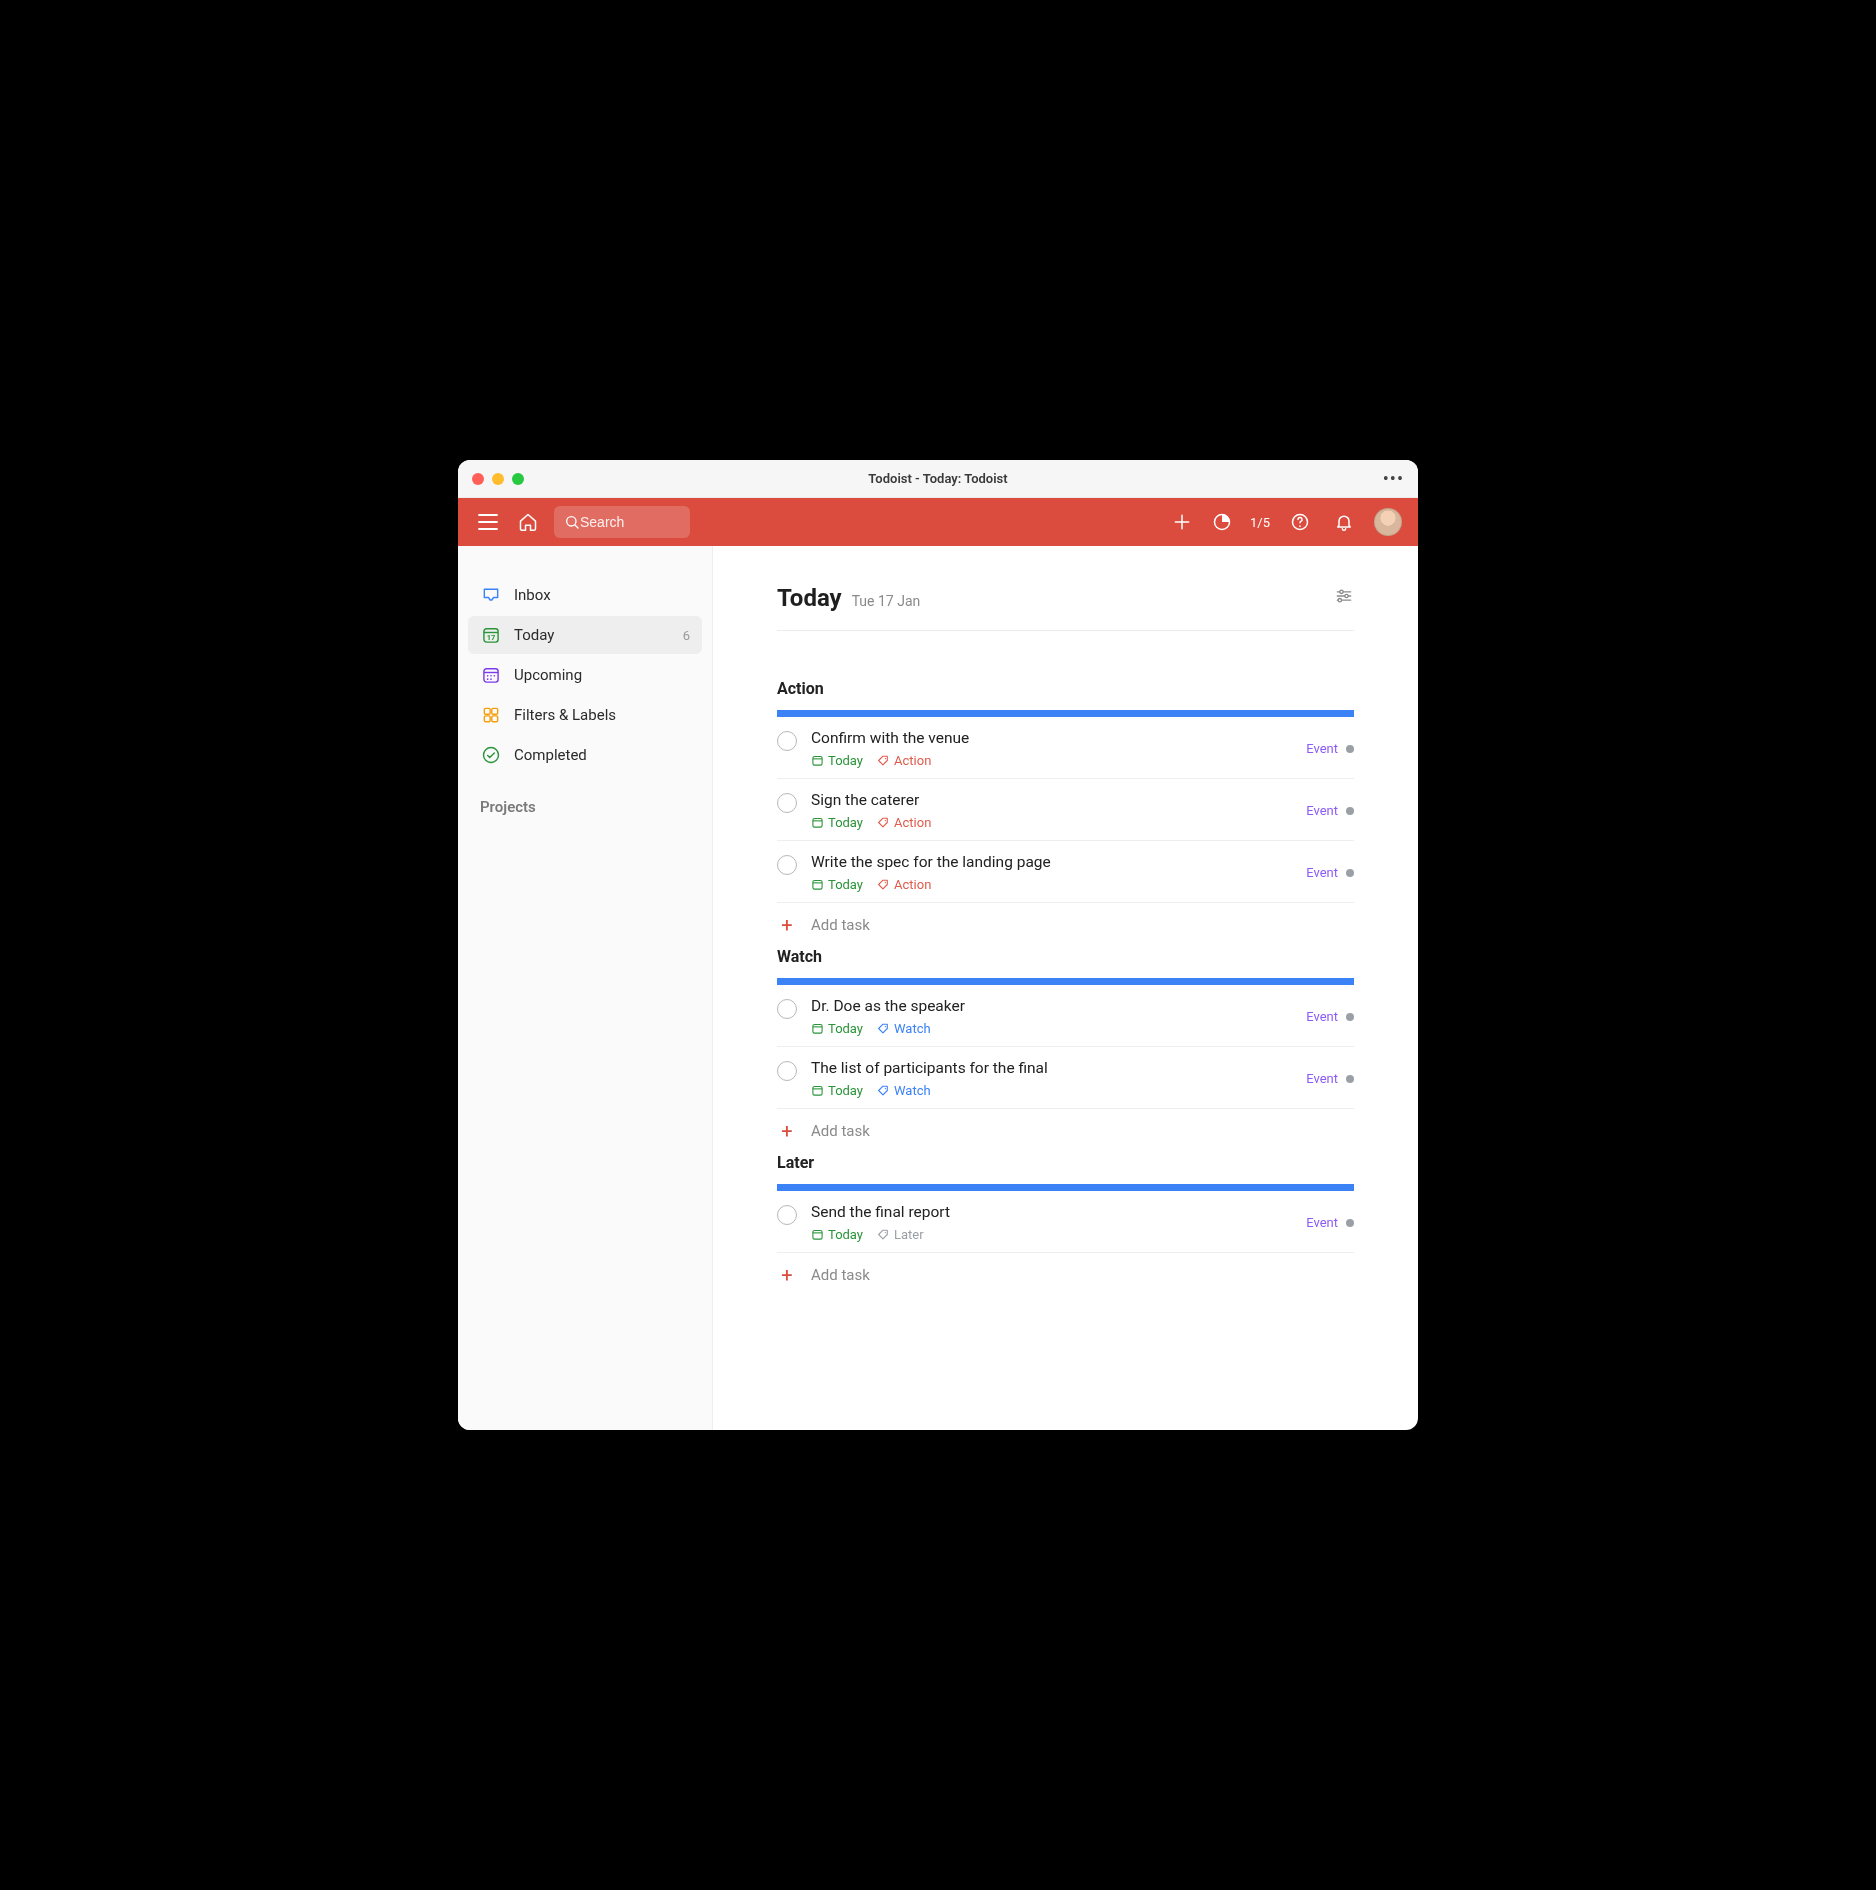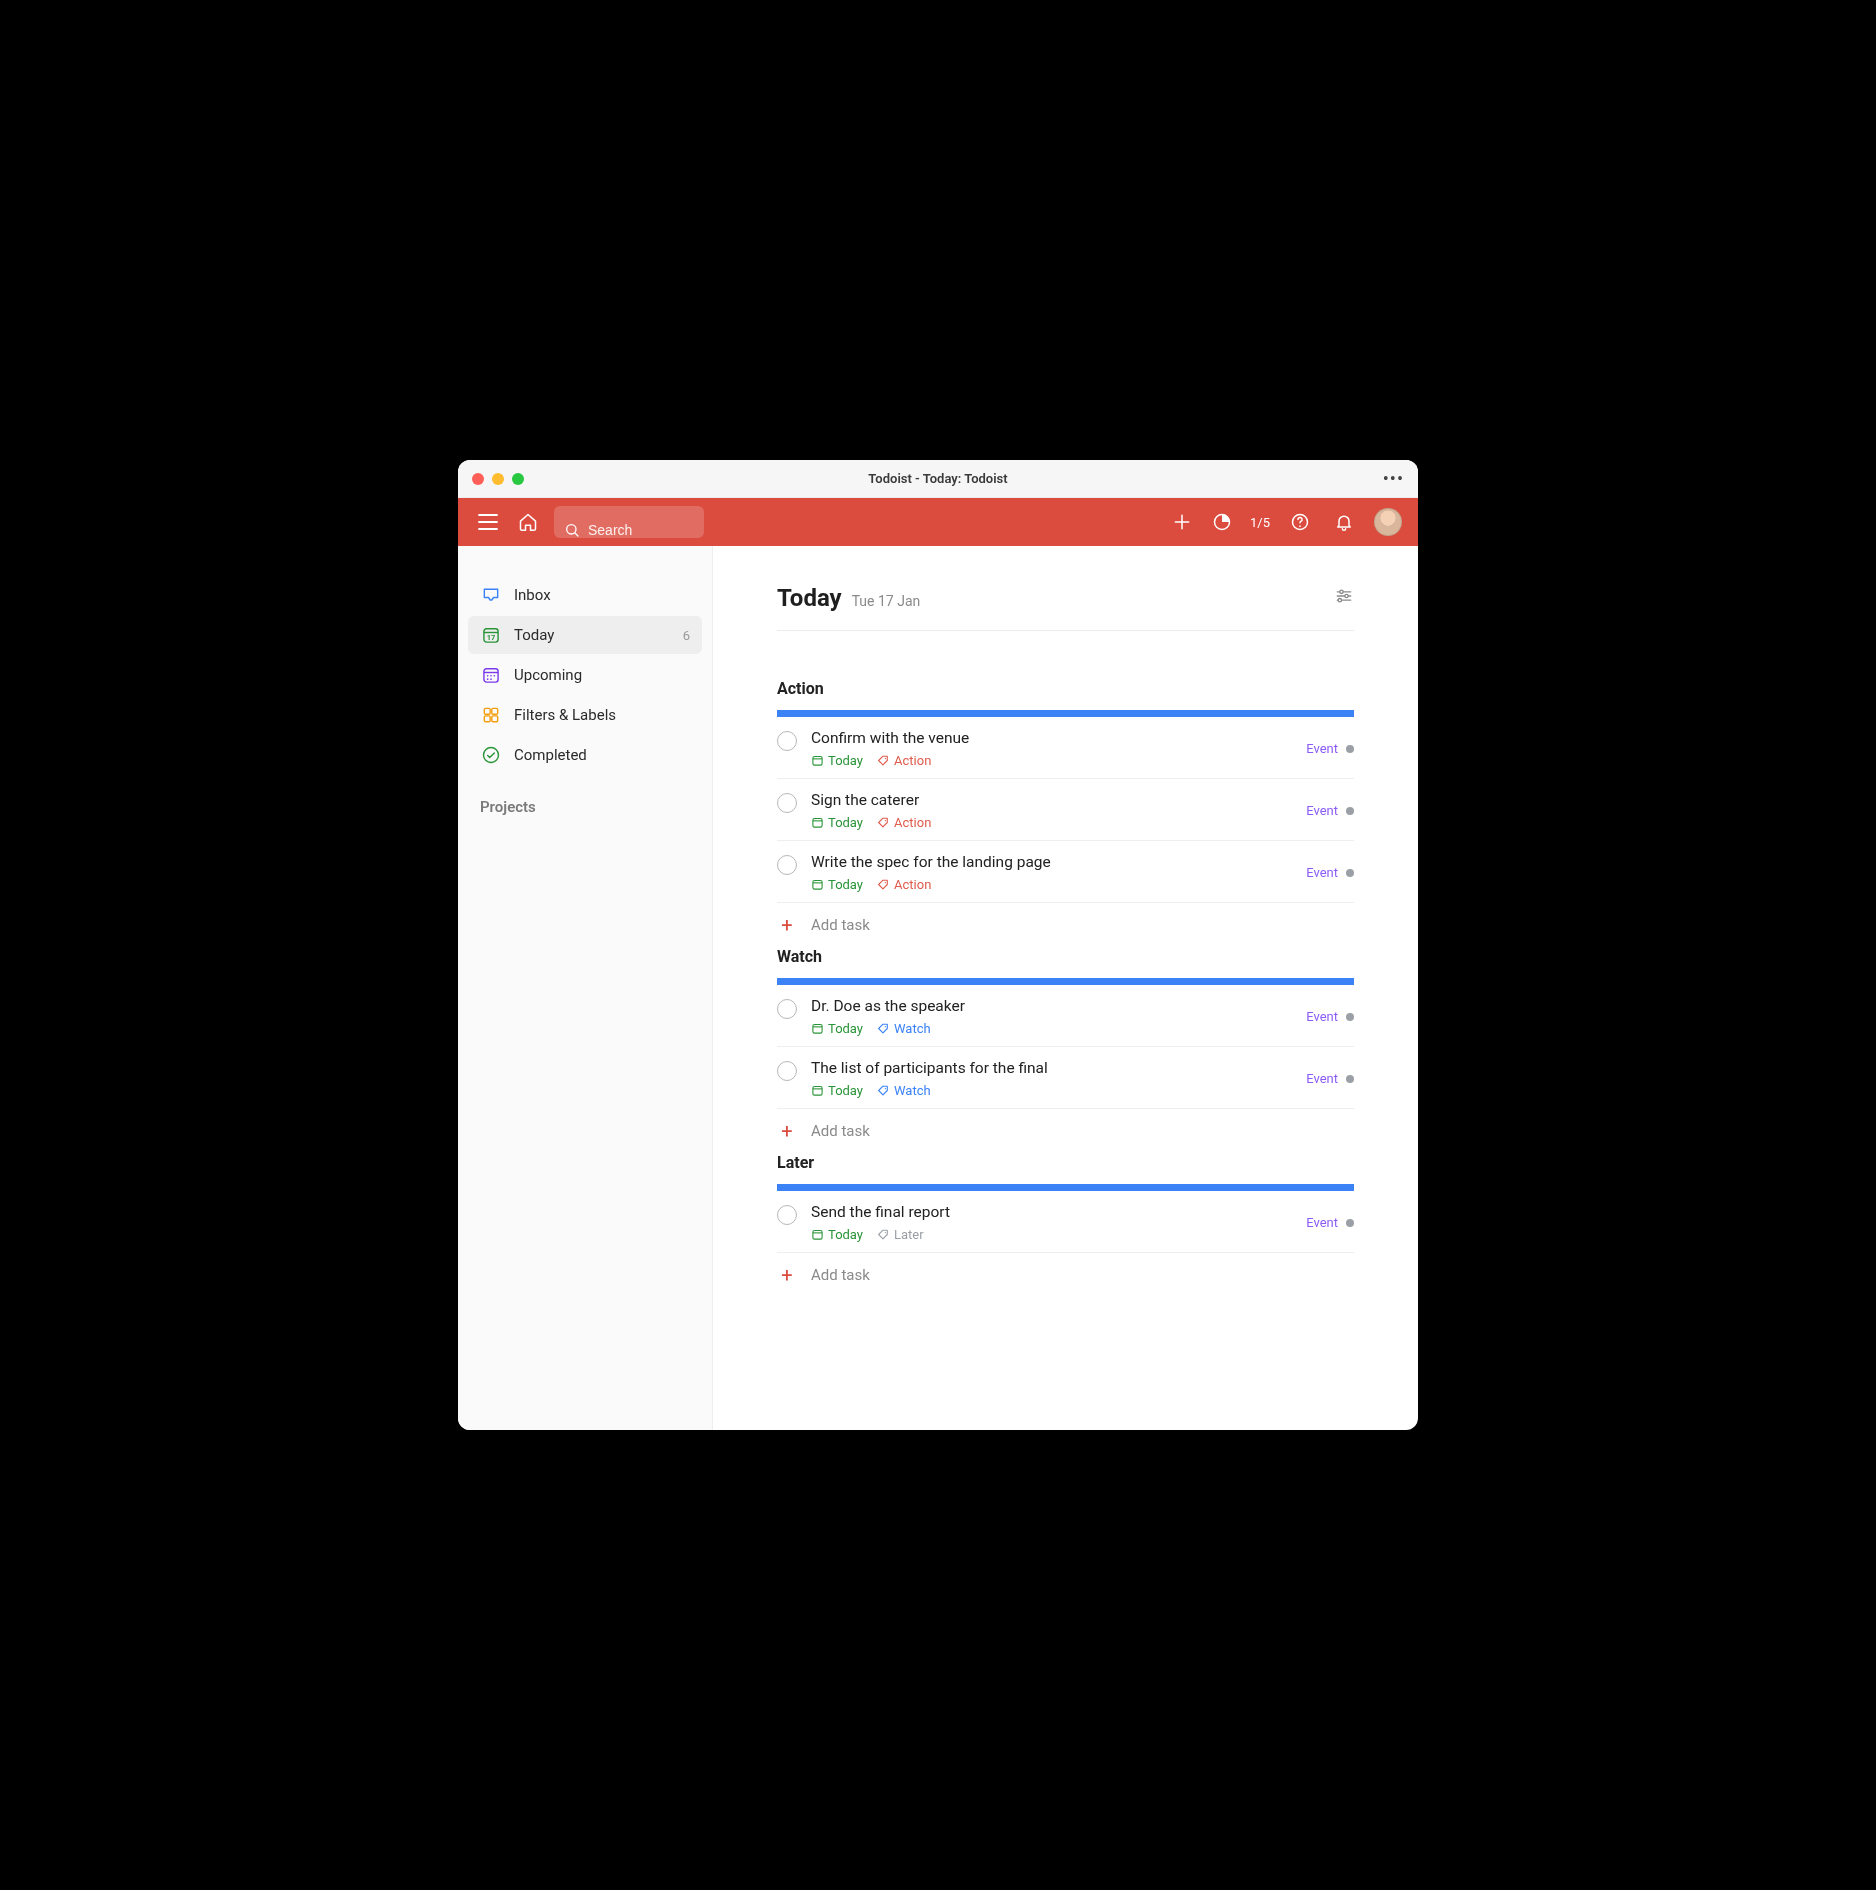--- a/index.html
+++ b/index.html
@@ -52,26 +52,26 @@
     padding: 0 16px;
     gap: 12px;
     color: #fff;
   }
   .hbtn {
     background: transparent; border: none; color: #fff; cursor: pointer;
     display: flex; align-items: center; justify-content: center;
     width: 28px; height: 28px; border-radius: 4px;
   }
   .search {
-    display: flex; align-items: flex-end; gap: 8px;
+    display: flex; align-items: center; gap: 0;
     background: rgba(255,255,255,.18);
     border-radius: 6px;
     height: 32px;
     padding: 0 10px;
-    width: 150px;
+    width: 136px;
   }
   .search input {
     background: transparent; border: none; outline: none; color: #fff;
     font-size: 14px; width: 100%;
   }
   .search input::placeholder { color: rgba(255,255,255,.9); }
   .header-spacer { flex: 1; }
   .header-right { display: flex; align-items: center; gap: 16px; }
   .productivity { display: flex; align-items: center; gap: 18px; font-size: 13px; }
   .avatar {

